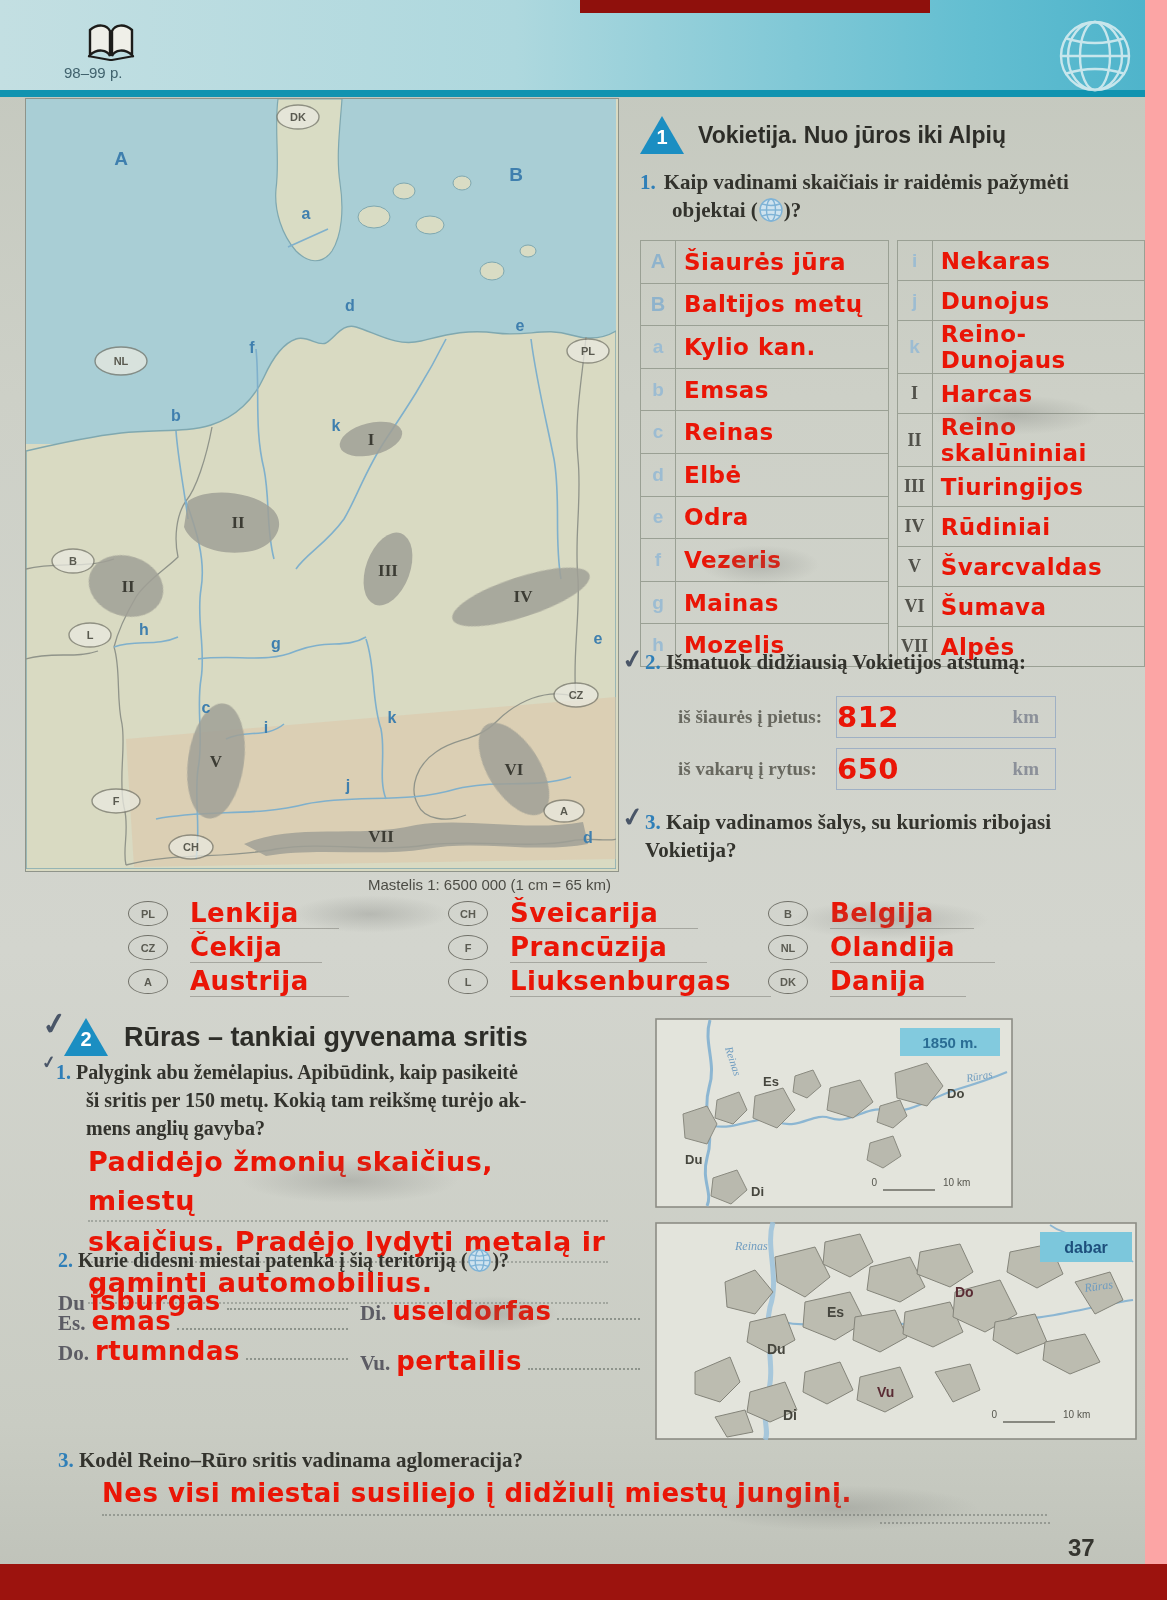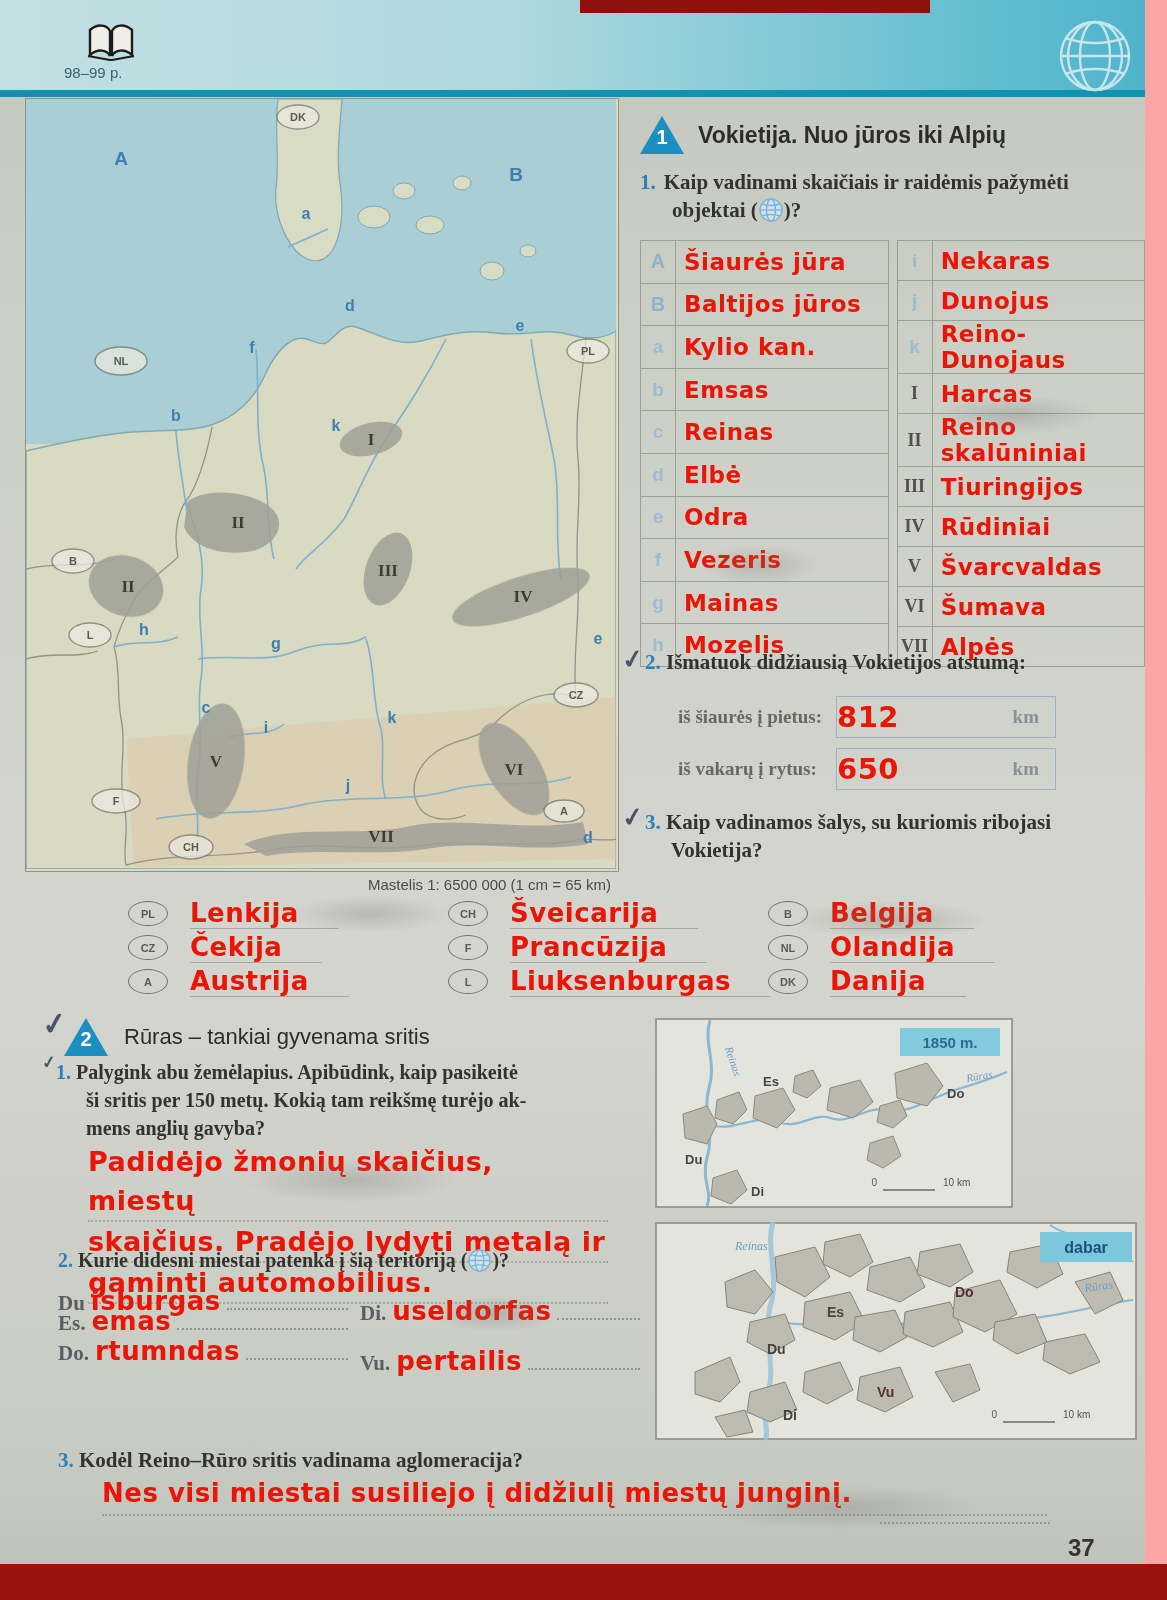--- a/index.html
+++ b/index.html
@@ -55,21 +55,21 @@
                   font-weight:700;font-size:19px;color:#8b9099;}
   .s1-q3{position:absolute;left:645px;top:808px;width:500px;font-size:21px;line-height:28px;}
   
   .country{position:absolute;display:flex;align-items:center;gap:12px;}
   .oval{min-width:38px;height:23px;border:1.6px solid #72726a;border-radius:50%;
         display:flex;align-items:center;justify-content:center;
         font-size:11px;font-weight:700;color:#5b5b52;}
   .country .hw{font-size:26px;border-bottom:1px solid rgba(110,110,105,.45);padding-right:40px;margin-left:10px;}
   
   .s2-title-row{position:absolute;left:64px;top:1018px;display:flex;align-items:center;gap:16px;}
-  .s2-title{font-size:22px;font-weight:400;color:#2d2d28;}
+  .s2-title{font-size:27px;font-weight:700;color:#2d2d28;}
   .s2-q1{position:absolute;left:56px;top:1058px;width:545px;font-size:20px;line-height:28px;}
   .s2-a1{position:absolute;left:88px;top:1142px;width:520px;font-size:27px;line-height:39px;}
   .s2-a1 div{border-bottom:2px dotted rgba(130,135,128,.55);}
   .s2-q2{position:absolute;left:58px;top:1248px;width:560px;font-size:20px;}
   .city{position:absolute;display:flex;align-items:baseline;}
   .city .prefix{font-family:"Liberation Serif",serif;font-weight:700;font-size:21px;color:#5c5c64;margin-right:6px;}
   .city .hw{font-size:26px;}
   .city .leader{border-bottom:2px dotted #8e948c;height:24px;flex:1;margin-left:6px;}
   .s2-q3{position:absolute;left:58px;top:1448px;font-size:21px;}
   .s2-a3{position:absolute;left:102px;top:1478px;width:945px;font-size:26px;
@@ -253,21 +253,21 @@
 
     <div class="s1-table">
       <table>
         <tbody>
             <tr>
               <td class="cell-letter up">A</td>
               <td class="cell-ans"><span class="hw">Šiaurės jūra</span></td>
             </tr>
         <tr>
               <td class="cell-letter up">B</td>
-              <td class="cell-ans"><span class="hw">Baltijos jūros</span></td>
+              <td class="cell-ans"><span class="hw">Baltijos metų</span></td>
             </tr>
         <tr>
               <td class="cell-letter">a</td>
               <td class="cell-ans"><span class="hw">Kylio kan.</span></td>
             </tr>
         <tr>
               <td class="cell-letter">b</td>
               <td class="cell-ans"><span class="hw">Emsas</span></td>
             </tr>
         <tr>
@@ -357,21 +357,21 @@
       <span class="dist-label">iš vakarų į rytus:</span>
       <span class="dist-box">
         <span class="hw">650</span>
         <span class="unit">km</span>
       </span>
     </div>
 
     <span class="check" style="left:622px;top:802px;">✓</span>
     <div class="s1-q3 serifq">
       <span class="qnum">3.</span> <span>Kaip vadinamos šalys, su kuriomis ribojasi</span><br>
-      <span style="margin-left:26px">Vokietija?</span>
+      <span style="">Vokietija?</span>
     </div>
 
     <div class="country" style="left:128px;top:898px;width:300px;">
       <span class="oval">PL</span>
       <span class="hw">Lenkija</span>
     </div>
     <div class="country" style="left:448px;top:898px;width:300px;">
       <span class="oval">CH</span>
       <span class="hw">Šveicarija</span>
     </div>

